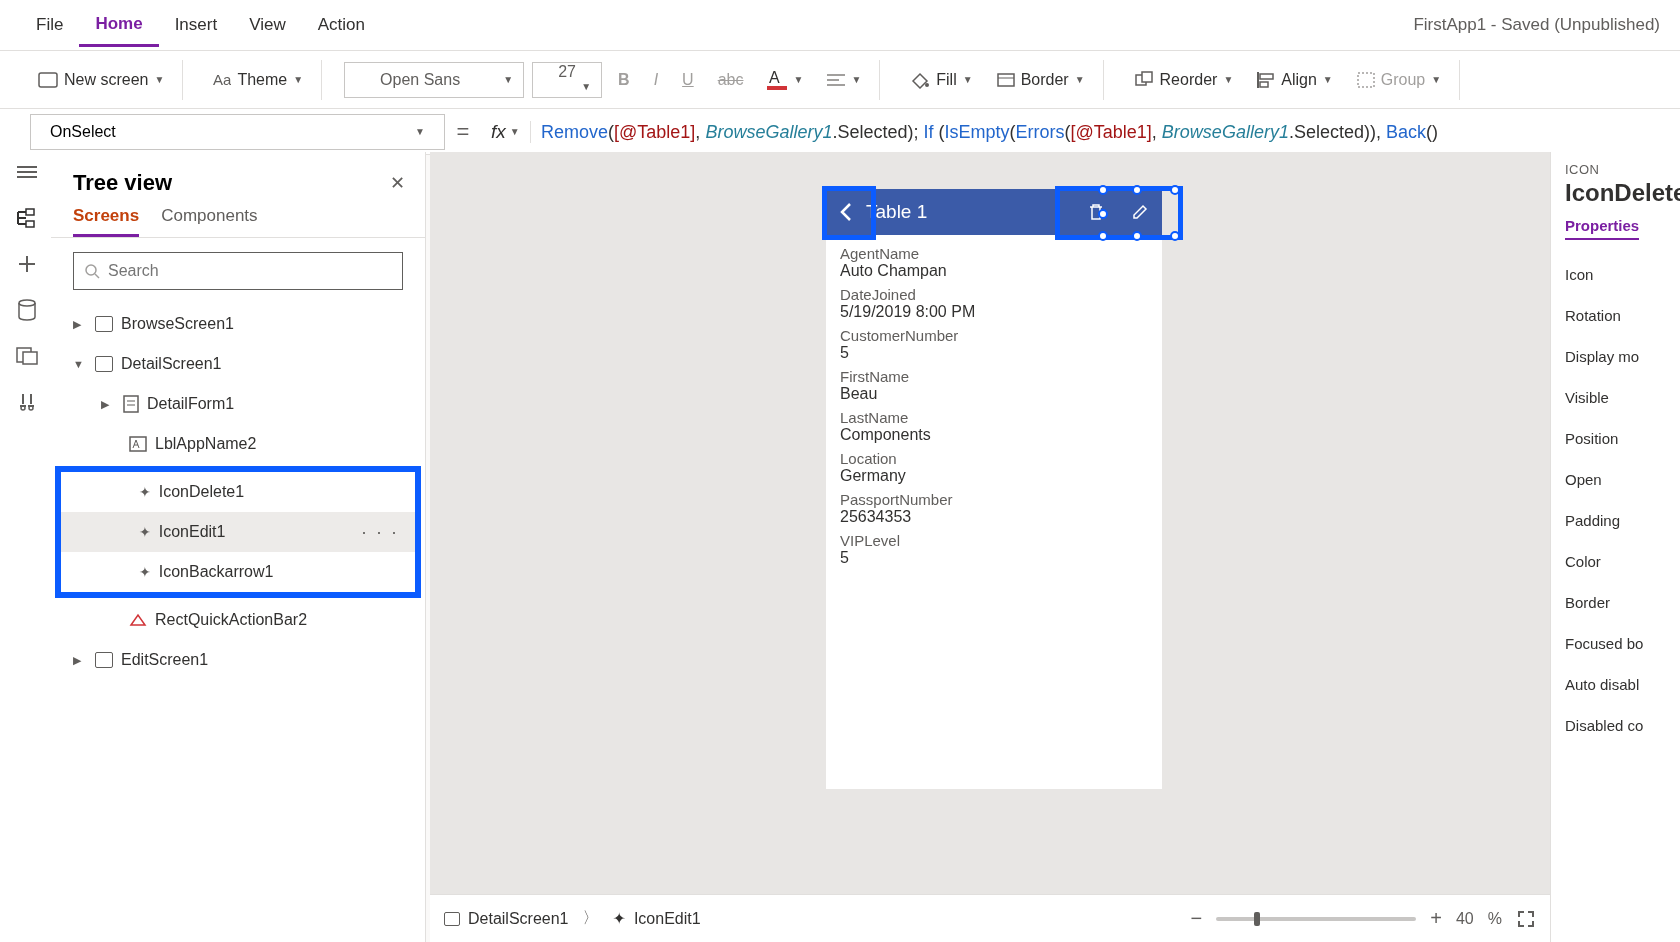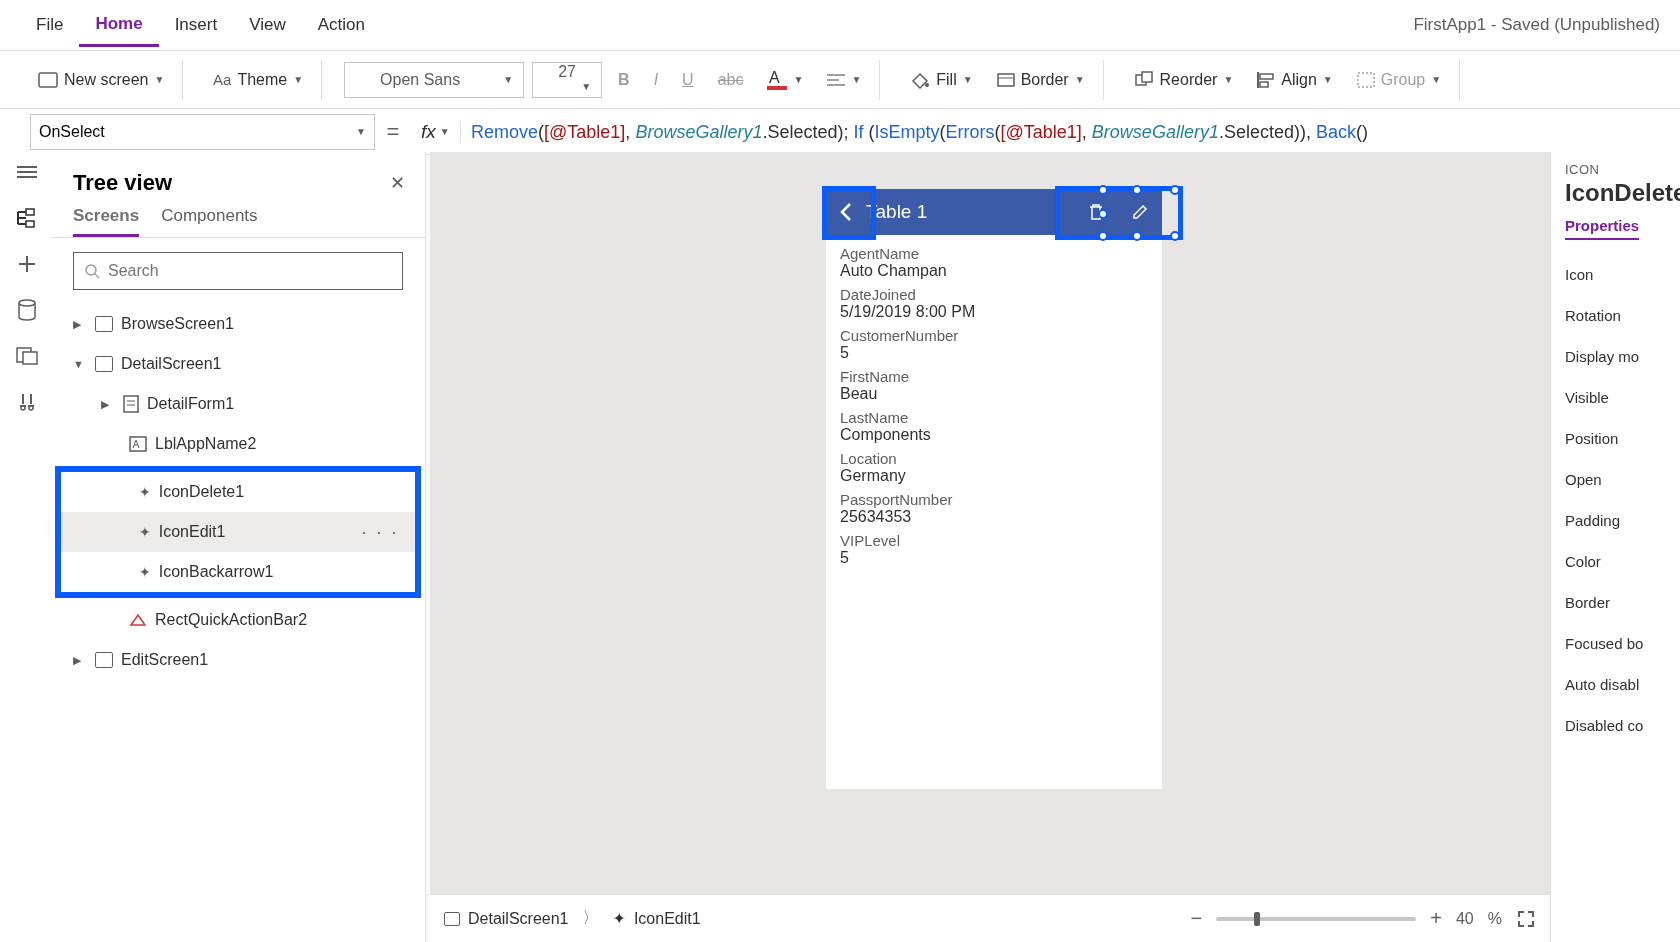--- a/index.html
+++ b/index.html
@@ -14,39 +14,39 @@
 
 .ribbon { height: 58px; display: flex; align-items: center; padding: 0 20px; gap: 12px; border-bottom: 1px solid #e1dfdd; background:#fff;}
 .ribbon-group { display: flex; align-items: center; gap: 8px; padding: 0 10px; border-right: 1px solid #e1dfdd; height: 40px; }
 .ribbon-btn { display: flex; align-items: center; gap: 6px; color: #323130; font-size: 16px; height: 36px; padding: 0 8px; cursor:pointer; }
 .chev-down { font-size: 10px; color: #605e5c; }
 .ribbon-select { border: 1px solid #c8c6c4; height: 36px; padding: 0 10px; font-size: 16px; color:#605e5c; background:#fff; display:flex; align-items:center; min-width:60px;}
 .ribbon .dim { color:#a19f9d; }
 
 
 .formula-bar { height: 46px; display: flex; align-items: center; border-bottom: 1px solid #e1dfdd; background:#fff; }
-.formula-prop { width: 345px; margin-left: 30px; border:1px solid #c8c6c4; height:36px; display:flex; align-items:center; padding:0 8px; font-size:16px; justify-content:space-between;}
+.formula-prop { width: 415px; margin-left: 30px; border:1px solid #c8c6c4; height:36px; display:flex; align-items:center; padding:0 19px; font-size:16px; justify-content:space-between;}
 .formula-eq { width: 36px; text-align: center; font-size: 22px; color:#605e5c; }
 .formula-fx { width:50px; display:flex; align-items:center; font-style:italic; font-size:19px; color:#323130; gap:4px; border-right:1px solid #e1dfdd; padding:0 10px;}
 .formula-text { flex:1; font-family: Consolas, monospace; font-size: 18px; white-space:nowrap; overflow:hidden; padding-left: 10px;}
 .tok-fn{color:#2266cc;} .tok-str{color:#a31515;} .tok-prop{color:#323130;} .tok-obj{color:#267f99; font-style:italic;}
 
 
 .left-rail { position:absolute; left:0; top:152px; width:55px; bottom:0; background:#fff; border-right:1px solid #e1dfdd; display:flex; flex-direction:column; align-items:center; padding-top:8px; gap:22px;}
 .rail-icon { width:24px; height:24px; color:#605e5c; cursor:pointer; display:flex; align-items:center; justify-content:center;}
 .rail-icon.active{color:#323130;}
 
 
 .tree-panel { position:absolute; left:51px; top:152px; width:375px; bottom:0; background:#fff; border-right:1px solid #e1dfdd; }
 .tree-header { display:flex; align-items:center; justify-content:space-between; padding: 18px 20px 6px 22px; }
 .tree-header h2 { font-size: 22px; font-weight:600; }
 .tree-header .close-x { font-size:18px; color:#605e5c; cursor:pointer;}
 .tree-tabs { display:flex; gap:22px; padding: 4px 22px 0; border-bottom:1px solid #e1dfdd;}
 .tree-tab { font-size:17px; color:#605e5c; padding-bottom:8px; cursor:pointer;}
-.tree-tab.active{color:#737373; border-bottom:3px solid #7b1fa2; font-weight:600;}
+.tree-tab.active{color:#c2410c; border-bottom:3px solid #7b1fa2; font-weight:600;}
 .tree-search { margin: 14px 22px; border:1px solid #605e5c; height:38px; display:flex; align-items:center; padding:0 10px; gap:8px;}
 .tree-search input{border:none; outline:none; flex:1; font-size:16px; color:#605e5c;}
 .tree-list { padding: 0 0 0 0;}
 .tree-row { display:flex; align-items:center; height:40px; font-size:16px; color:#323130; padding-left: 22px; gap:8px; cursor:pointer; position:relative;}
 .tree-row .caret{width:14px; font-size:11px; color:#605e5c;}
 .tree-row .sqicon{width:18px; height:16px; border:1.5px solid #605e5c; border-radius:2px;}
 .tree-row .group-ic{font-size:14px;color:#605e5c;}
 .indent1{padding-left: 50px;}
 .indent2{padding-left: 78px;}
 .highlight-box { border:6px solid #0b5cff; margin: 2px 4px; }

